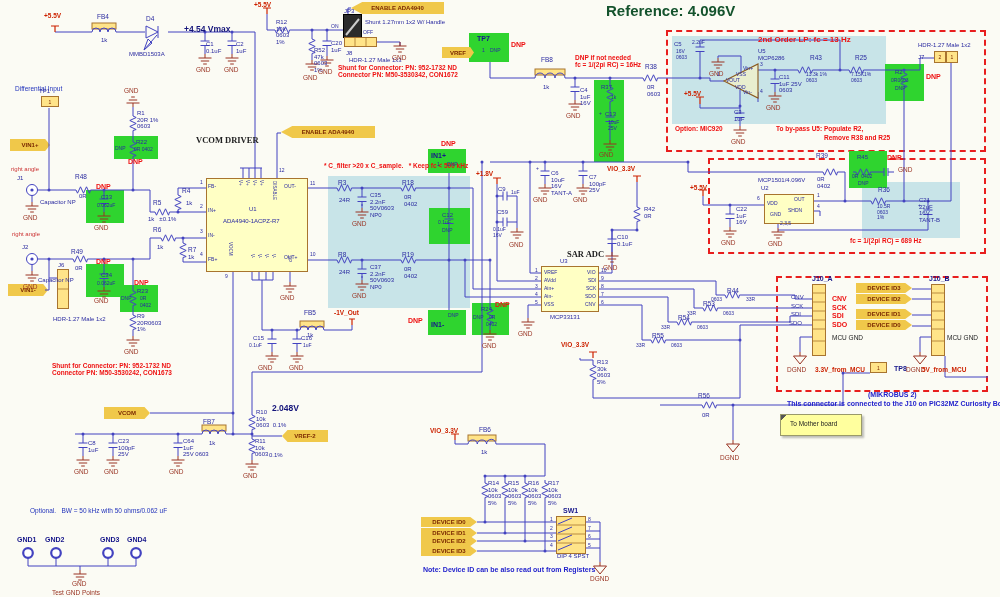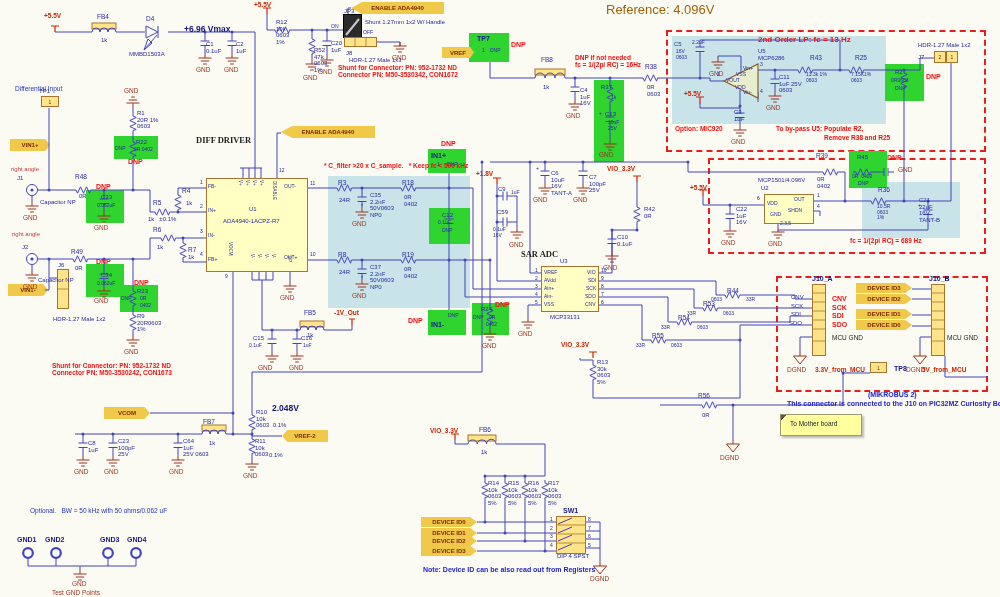--- a/index.html
+++ b/index.html
@@ -11,21 +11,21 @@
   #overlay{z-index:3;pointer-events:none}
   .bx{position:absolute;box-sizing:border-box}
   .teal{background:#c8e4e8}
   .dash{border:2px dashed #e81e1e}
   .green{background:#2fd42f}
   .ic{background:#ffffc4;border:1px solid #a8742f}
   .black{background:#2b2b2b;border:1px solid #000}
   .note{background:linear-gradient(135deg,#555 0,#555 4px,#ffff9e 4px);border:1px solid #9a9a6a;box-shadow:1.5px 1.5px 2px rgba(0,0,0,.25)}
   .pad{background:#ffe489;border:1px solid #a8742f;color:#7a2800;font-size:5px;display:flex;align-items:center;justify-content:center}
   .lb{position:absolute;white-space:pre;line-height:1.12}
-  .title{font-size:13px;font-weight:normal;color:#a16207}
+  .title{font-size:15px;font-weight:bold;color:#14532d}
   .big{font-size:8.5px;font-weight:bold;color:#14147a}
   .ref{font-size:6.5px;color:#2a2aa0}
   .val{font-size:6px;color:#2a2aa0}
   .val2{font-size:6.5px;color:#222}
   .tiny{font-size:5px;color:#2a2aa0}
   .tinyV{font-size:4.5px;color:#2a2aa0;writing-mode:vertical-rl;letter-spacing:0}
   .net{font-size:6.5px;font-weight:bold;color:#cc2200}
   .gnd{font-size:6.5px;color:#993322}
   .dnp{font-size:7px;font-weight:bold;color:#ee1111}
   .noteR{font-size:6.5px;font-weight:bold;color:#ee1111}
@@ -348,21 +348,21 @@
     </g>
   </svg>
 
   <div id="overlay">
       <div class="lb title" style="left: 606px; top: 3px;">Reference: 4.096V</div>
       <div class="lb net" style="left: 44px; top: 12px;">+5.5V</div>
       <div class="lb ref" style="left: 97px; top: 13px;">FB4</div>
       <div class="lb val" style="left: 101px; top: 37px;">1k</div>
       <div class="lb ref" style="left: 146px; top: 15px;">D4</div>
       <div class="lb val" style="left: 129px; top: 51px;">MMBD1503A</div>
-      <div class="lb big" style="left: 184px; top: 25px;">+6.96 Vmax</div>
+      <div class="lb big" style="left: 184px; top: 25px;">+4.54 Vmax</div>
       <div class="lb val" style="left: 206px; top: 41px;">C1
 0.1uF</div>
       <div class="lb val" style="left: 236px; top: 41px;">C2
 1uF</div>
       <div class="lb gnd" style="left: 196px; top: 66px;">GND</div>
       <div class="lb gnd" style="left: 224px; top: 66px;">GND</div>
       <div class="lb net" style="left: 254px; top: 1px;">+5.5V</div>
       <div class="lb val" style="left: 276px; top: 19px;">R12
 10k
 0603
@@ -420,21 +420,21 @@
       <div class="lb tiny" style="left: 140px; top: 296px;">0R</div>
       <div class="lb tiny" style="left: 140px; top: 303px;">0402</div>
       <div class="lb val" style="left: 137px; top: 313px;">R9
 20R0603
 1%</div>
       <div class="lb gnd" style="left: 124px; top: 348px;">GND</div>
       <div class="lb val" style="left: 58px; top: 262px;">J6</div>
       <div class="lb val" style="left: 53px; top: 316px;">HDR-1.27 Male 1x2</div>
       <div class="lb noteR" style="left: 52px; top: 362px;">Shunt for Connector: PN: 952-1732 ND
 Connector PN: M50-3530242, CON1673</div>
-      <div class="lb blk" style="left: 196px; top: 136px;">DIFF DRIVER</div>
+      <div class="lb blk" style="left: 196px; top: 136px;">VCOM DRIVER</div>
       <div class="lb ref" style="left: 182px; top: 187px;">R4</div>
       <div class="lb val" style="left: 186px; top: 200px;">1k</div>
       <div class="lb ref" style="left: 153px; top: 199px;">R5</div>
       <div class="lb val" style="left: 148px; top: 216px;">1k   ±0.1%</div>
       <div class="lb ref" style="left: 153px; top: 226px;">R6</div>
       <div class="lb val" style="left: 157px; top: 244px;">1k</div>
       <div class="lb ref" style="left: 188px; top: 246px;">R7</div>
       <div class="lb val" style="left: 188px; top: 254px;">1k</div>
       <div class="lb val" style="left: 249px; top: 206px;">U1</div>
       <div class="lb val" style="left: 223px; top: 218px;">ADA4940-1ACPZ-R7</div>
@@ -555,21 +555,21 @@
 100pF
 25V</div>
       <div class="lb gnd" style="left: 573px; top: 196px;">GND</div>
       <div class="lb net" style="left: 607px; top: 165px;">VIO_3.3V</div>
       <div class="lb val" style="left: 617px; top: 234px;">C10
 0.1uF</div>
       <div class="lb val" style="left: 644px; top: 206px;">R42
 0R</div>
       <div class="lb gnd" style="left: 603px; top: 264px;">GND</div>
       <div class="lb gnd" style="left: 518px; top: 330px;">GND</div>
-      <div class="lb blk" style="left: 521px; top: 250px;">SAR ADC</div>
+      <div class="lb blk" style="left: 567px; top: 250px;">SAR ADC</div>
       <div class="lb val" style="left: 560px; top: 258px;">U3</div>
       <div class="lb val" style="left: 550px; top: 314px;">MCP33131</div>
       <div class="lb tiny" style="left: 544px; top: 270px;">VREF</div>
       <div class="lb tiny" style="left: 544px; top: 278px;">AVdd</div>
       <div class="lb tiny" style="left: 544px; top: 286px;">Ain+</div>
       <div class="lb tiny" style="left: 544px; top: 294px;">Ain-</div>
       <div class="lb tiny" style="left: 544px; top: 302px;">VSS</div>
       <div class="lb tiny" style="left: 587px; top: 270px;">VIO</div>
       <div class="lb tiny" style="left: 588px; top: 278px;">SDI</div>
       <div class="lb tiny" style="left: 586px; top: 286px;">SCK</div>

